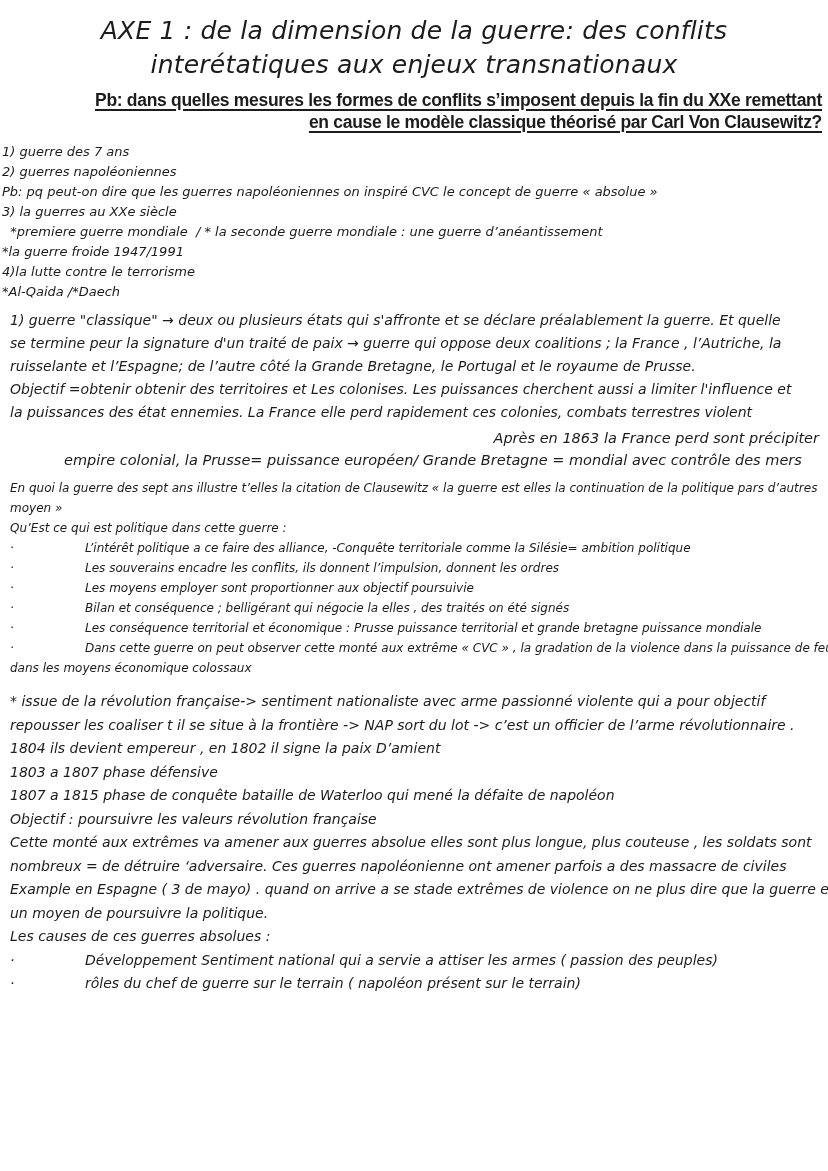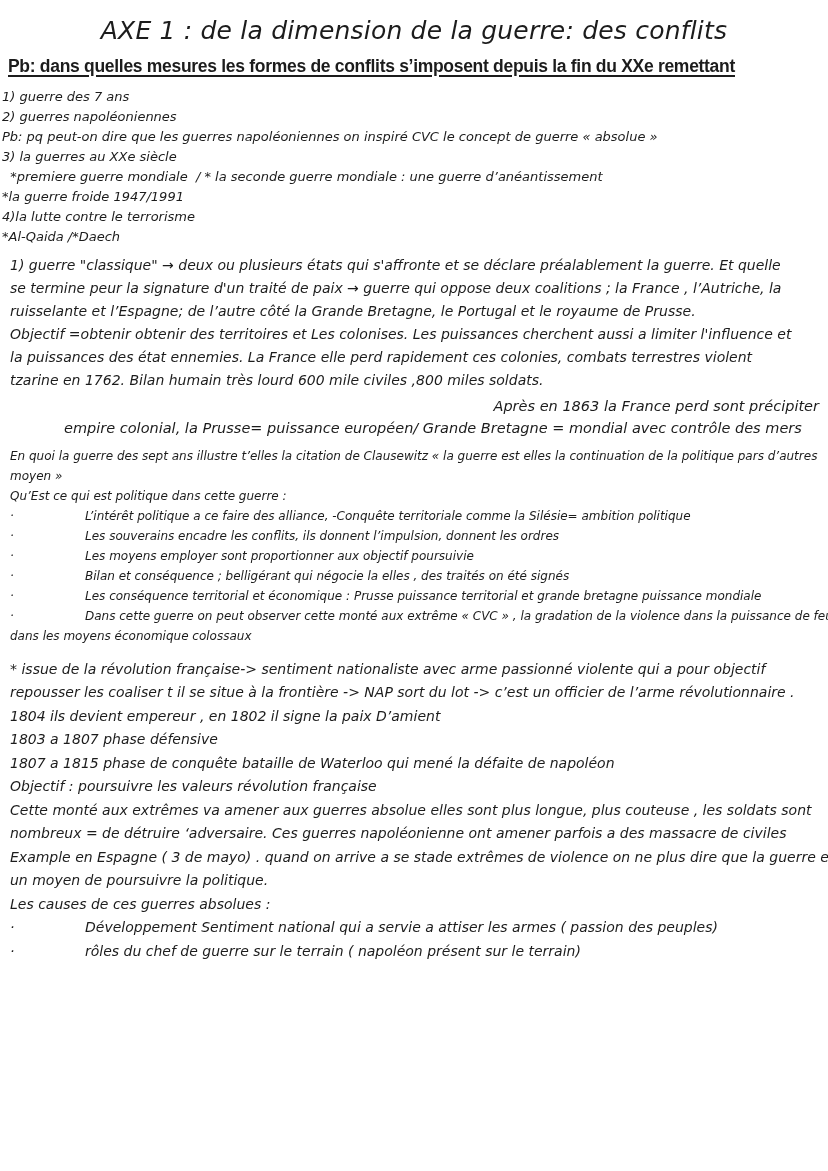--- a/index.html
+++ b/index.html
@@ -31,20 +31,21 @@
     font-size: 17.5px;
     line-height: 21.5px;
     letter-spacing: -0.3px;
     margin: 8px 6px 0 8px;
   }
   #pb-block .line {
     text-decoration: underline;
     text-decoration-thickness: 1.5px;
     text-underline-offset: 3px;
     white-space: pre;
+    text-align: right;
   }
 
   
   #outline-block {
     margin: 9px 0 0 2px;
     font-size: 13px;
     line-height: 20px;
   }
 
   
@@ -103,24 +104,26 @@
   .bullet-line { position: relative; padding-left: 75px; }
   .bullet-mark { position: absolute; left: 0; top: 0; }
 </style>
 </head>
 <body>
 
 <div id="page">
 
   <div id="title-block" class="hand">
       <div class="line">AXE 1 : de la dimension de la guerre: des conflits</div>
+      <div class="line">interétatiques aux enjeux transnationaux</div>
     </div>
 
   <div id="pb-block">
       <div class="line">Pb: dans quelles mesures les formes de conflits s’imposent depuis la fin du XXe remettant</div>
+      <div class="line">en cause le modèle classique théorisé par Carl Von Clausewitz?</div>
     </div>
 
   <div id="outline-block" class="hand">
       <div class="line">1) guerre des 7 ans</div>
       <div class="line">2) guerres napoléoniennes</div>
       <div class="line">Pb: pq peut-on dire que les guerres napoléoniennes on inspiré CVC le concept de guerre « absolue »</div>
       <div class="line">3) la guerres au XXe siècle</div>
       <div class="line">  *premiere guerre mondiale  / * la seconde guerre mondiale : une guerre d’anéantissement</div>
       <div class="line">*la guerre froide 1947/1991</div>
       <div class="line">4)la lutte contre le terrorisme</div>
@@ -130,21 +133,20 @@
   <div id="para1-block" class="hand">
     <div>
         <div class="line">1) guerre "classique" → deux ou plusieurs états qui s'affronte et se déclare préalablement la guerre. Et quelle</div>
         <div class="line">se termine peur la signature d'un traité de paix → guerre qui oppose deux coalitions ; la France , l’Autriche, la</div>
         <div class="line">ruisselante et l’Espagne; de l’autre côté la Grande Bretagne, le Portugal et le royaume de Prusse.</div>
         <div class="line">Objectif =obtenir obtenir des territoires et Les colonises. Les puissances cherchent aussi a limiter l'influence et</div>
         <div class="line">la puissances des état ennemies. La France elle perd rapidement ces colonies, combats terrestres violent</div>
       </div>
 
 
-    <div class="line">tzarine en 1762. Bilan humain très lourd 600 mile civiles ,800 miles soldats.</div>
   </div>
 
   <div id="annotation-right" class="hand line">Après en 1863 la France perd sont précipiter</div>
 
   <div id="annotation-indent" class="hand line">empire colonial, la Prusse= puissance européen/ Grande Bretagne = mondial avec contrôle des mers</div>
 
   <div id="analysis-block" class="hand">
       <div class="line">En quoi la guerre des sept ans illustre t’elles la citation de Clausewitz « la guerre est elles la continuation de la politique pars d’autres</div>
       <div class="line">moyen »</div>
       <div class="line">Qu’Est ce qui est politique dans cette guerre :</div>

